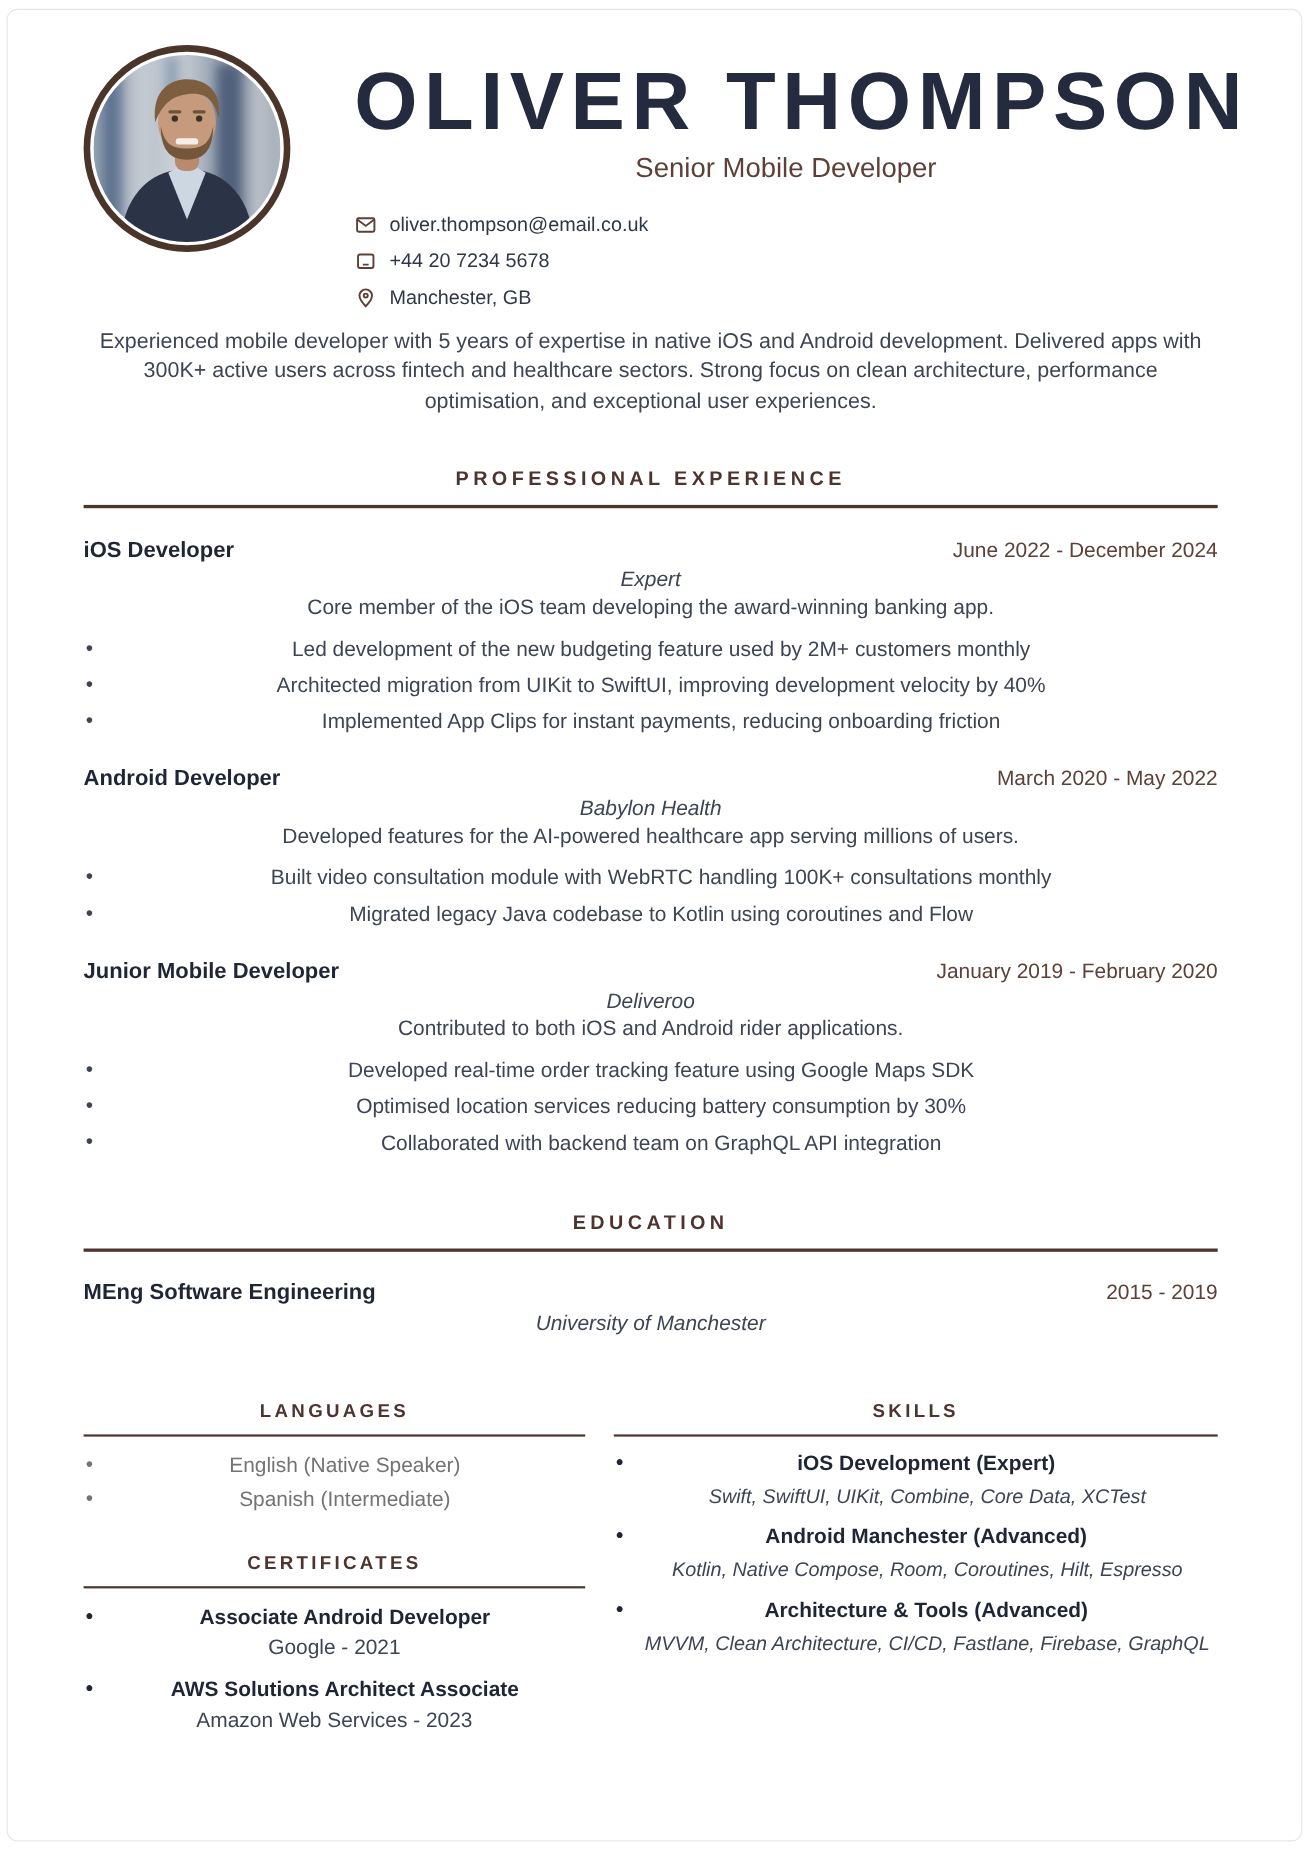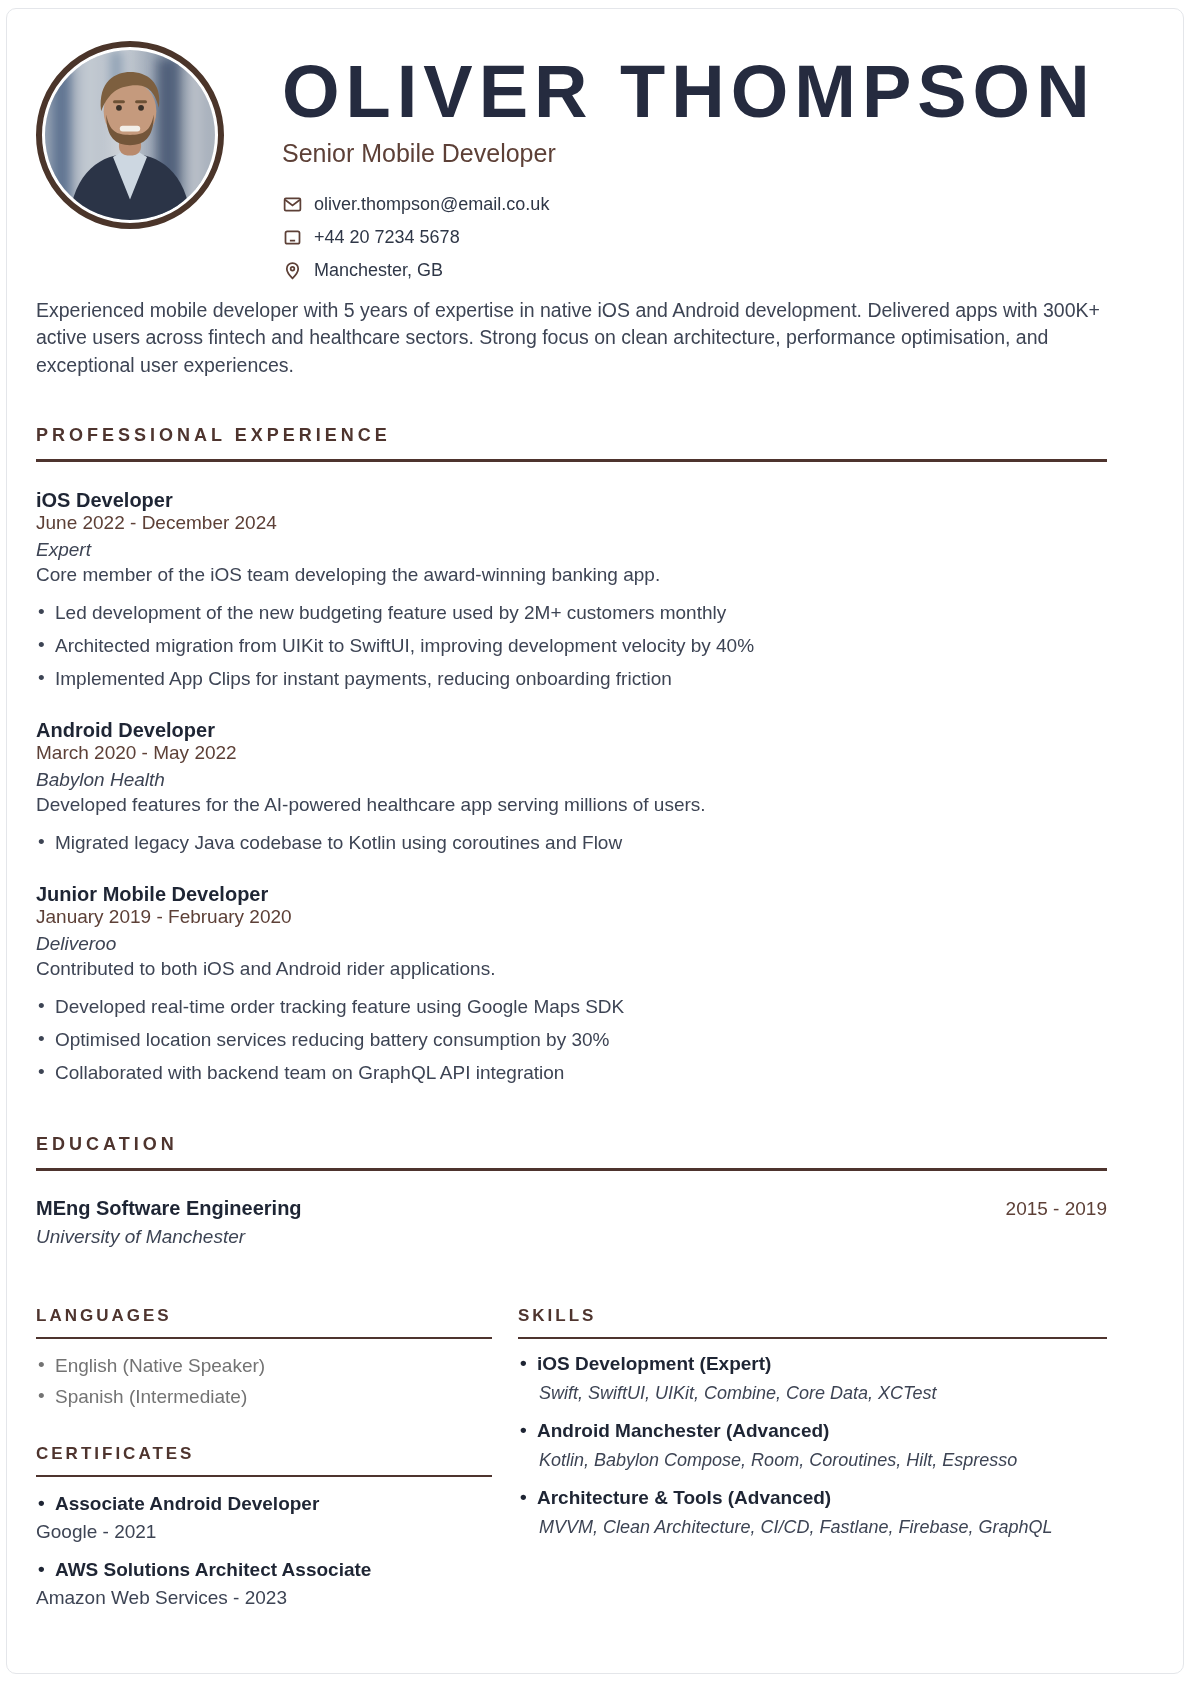--- a/index.html
+++ b/index.html
@@ -5,22 +5,23 @@
   * { margin:0; padding:0; box-sizing:border-box; }
   html,body { width:1190px; height:1684px; background:#ffffff; font-family:"Liberation Sans", sans-serif; }
   .card {
     position:relative;
     margin:8px 6px;
     width:1178px;
     min-height:1666px;
     background:#ffffff;
     border:1px solid #e4e6ea;
     border-radius:10px;
-    padding:32px 76px 40px 29px;
+    padding:32px 76px 40px 69px;
     overflow:hidden;
+    text-align:center;
   }
   
   .header { display:flex; align-items:flex-start; }
   .avatar {
     flex:0 0 auto;
     width:188px; height:188px;
     border-radius:50%;
     border:6px solid #4b352a;
     background:#ffffff;
     padding:3px;
@@ -46,21 +47,21 @@
   .sec-head {
     font-size:18px; font-weight:700; letter-spacing:4px;
     color:#4e342e;
     padding-bottom:13px;
     border-bottom:3px solid #4e342e;
   }
   .sec-exp { margin-top:46px; }
   .sec-edu { margin-top:48px; }
   
   .job { margin-top:27px; }
-  .job-row { display:flex; justify-content:space-between; align-items:baseline;flex-direction:column; }
+  .job-row { display:flex; justify-content:space-between; align-items:baseline; }
   .job-title { font-size:20px; font-weight:700; color:#1e2534; }
   .job-dates { font-size:19px; color:#5d4037; white-space:nowrap; }
   .job-company { margin-top:5px; font-size:19px; font-style:italic; color:#3d4454; }
   .job-desc { margin-top:3px; font-size:19px; color:#3d4454; }
   ul.bullets { margin-top:14px; list-style:none; }
   ul.bullets li {
     position:relative; padding-left:19px;
     font-size:19px; line-height:1.37; color:#3d4454;
     margin-bottom:7px;
   }
@@ -205,20 +206,21 @@
     </div>
 
     <div class="job">
       <div class="job-row">
         <span class="job-title">Android Developer</span>
         <span class="job-dates">March 2020 - May 2022</span>
       </div>
       <div class="job-company">Babylon Health</div>
       <div class="job-desc">Developed features for the AI-powered healthcare app serving millions of users.</div>
       <ul class="bullets">
+        <li>Built video consultation module with WebRTC handling 100K+ consultations monthly</li>
         <li>Migrated legacy Java codebase to Kotlin using coroutines and Flow</li>
       </ul>
     </div>
 
     <div class="job">
       <div class="job-row">
         <span class="job-title">Junior Mobile Developer</span>
         <span class="job-dates">January 2019 - February 2020</span>
       </div>
       <div class="job-company">Deliveroo</div>
@@ -268,21 +270,21 @@
 
     <div class="col-right">
       <div>
         <div class="col-head">SKILLS</div>
         <div class="skill-item">
           <div class="skill-name">iOS Development (Expert)</div>
           <div class="skill-details">Swift, SwiftUI, UIKit, Combine, Core Data, XCTest</div>
         </div>
         <div class="skill-item">
           <div class="skill-name">Android Manchester (Advanced)</div>
-          <div class="skill-details">Kotlin, Babylon Compose, Room, Coroutines, Hilt, Espresso</div>
+          <div class="skill-details">Kotlin, Native Compose, Room, Coroutines, Hilt, Espresso</div>
         </div>
         <div class="skill-item">
           <div class="skill-name">Architecture &amp; Tools (Advanced)</div>
           <div class="skill-details">MVVM, Clean Architecture, CI/CD, Fastlane, Firebase, GraphQL</div>
         </div>
       </div>
     </div>
 
   </div>
 </div>

